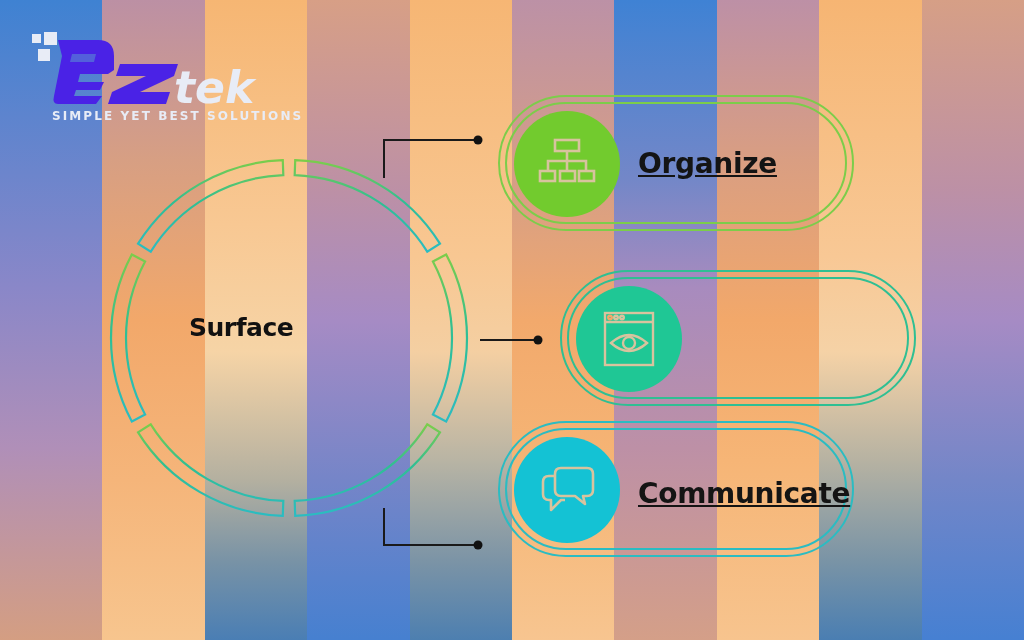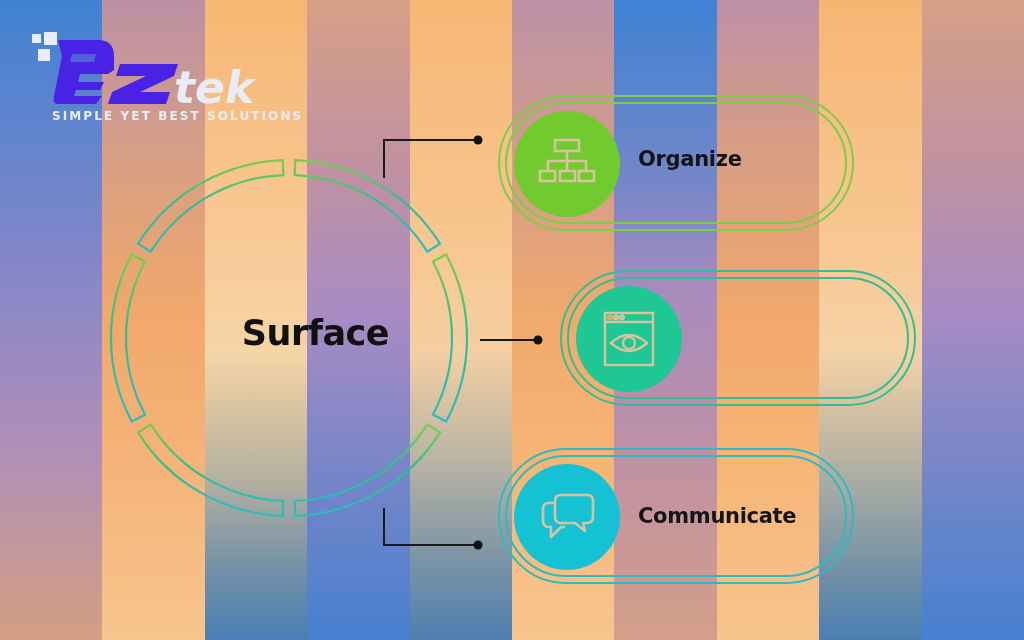--- a/index.html
+++ b/index.html
@@ -15,38 +15,38 @@
   .s6 { background: linear-gradient(180deg, #3f82d4 0%, #7387c8 28%, #a88bbe 45%, #bd90a6 70%, #d49f88 100%); }
   .s7 { background: linear-gradient(180deg, #bd90a6 0%, #d99e82 25%, #f2a86a 50%, #f6b576 72%, #f7c48e 100%); }
   .s8 { background: linear-gradient(180deg, #f6b573 0%, #f8c895 40%, #f5d2a6 55%, #b6b2a2 72%, #7893a6 88%, #4a7eb2 100%); }
   .s9 { background: linear-gradient(180deg, #d69f86 0%, #bc90a6 30%, #a68bc4 50%, #7386c8 75%, #4680d2 100%); }
 
   .logo { position: absolute; left: 28px; top: 30px; width: 280px; height: 96px; }
   .logo-tag { position: absolute; left: 52px; top: 109px; font-size: 12px; letter-spacing: 2.1px; color: #e8ecf6; font-weight: bold; font-family: "DejaVu Sans", sans-serif; white-space: nowrap; }
 
   .ring { position: absolute; left: 0; top: 0; width: 1024px; height: 640px; pointer-events: none; }
 
-  .center-label { position: absolute; left: 189px; top: 313px; width: 200px; text-align: right; font-size: 35px; font-weight: bold; color: #111; letter-spacing: -0.5px; font-family: "DejaVu Sans", sans-serif; }
+  .center-label { position: absolute; left: 189px; top: 313px; width: 200px; text-align: left; font-size: 25px; font-weight: bold; color: #111; letter-spacing: -0.5px; font-family: "DejaVu Sans", sans-serif; }
 
   .pill { position: absolute; border-radius: 70px; box-sizing: border-box; }
   .pill-inner { position: absolute; inset: 5px; border-radius: 66px; box-sizing: border-box; }
   .pill-icon { position: absolute; border-radius: 50%; display: flex; align-items: center; justify-content: center; }
-  .pill-label { position: absolute; font-size: 21px; font-weight: bold; color: #141414; font-family: "DejaVu Sans", sans-serif; white-space: nowrap; letter-spacing: -0.3px; }
+  .pill-label { position: absolute; font-size: 28px; font-weight: bold; color: #141414; font-family: "DejaVu Sans", sans-serif; white-space: nowrap; letter-spacing: -0.3px; text-decoration: underline; }
 
   #pill-organize { left: 498px; top: 95px; width: 356px; height: 136px; border: 2px solid #7ccd4a; }
   #pill-organize .pill-inner { border: 2px solid #7ccd4a; }
   #pill-organize .pill-icon { left: 14px; top: 14px; width: 106px; height: 106px; background: #72cb2e; }
   #pill-organize .pill-label { left: 138px; top: 50px; }
 
   #pill-economize { left: 560px; top: 270px; width: 356px; height: 136px; border: 2px solid #2fbf93; }
   #pill-economize .pill-inner { border: 2px solid #2fbf93; }
   #pill-economize .pill-icon { left: 14px; top: 14px; width: 106px; height: 106px; background: #1fc795; }
   #pill-economize .pill-label { left: 139px; top: 53px; }
 
-  #pill-communicate { left: 498px; top: 448px; width: 356px; height: 136px; border: 2px solid #2bbcc2; }
+  #pill-communicate { left: 498px; top: 421px; width: 356px; height: 136px; border: 2px solid #2bbcc2; }
   #pill-communicate .pill-inner { border: 2px solid #2bbcc2; }
   #pill-communicate .pill-icon { left: 14px; top: 14px; width: 106px; height: 106px; background: #14c2d4; }
   #pill-communicate .pill-label { left: 138px; top: 54px; }
 </style>
 </head>
 <body>
 
 <div class="bg">
   <div class="stripe s0"></div>
   <div class="stripe s1"></div>

